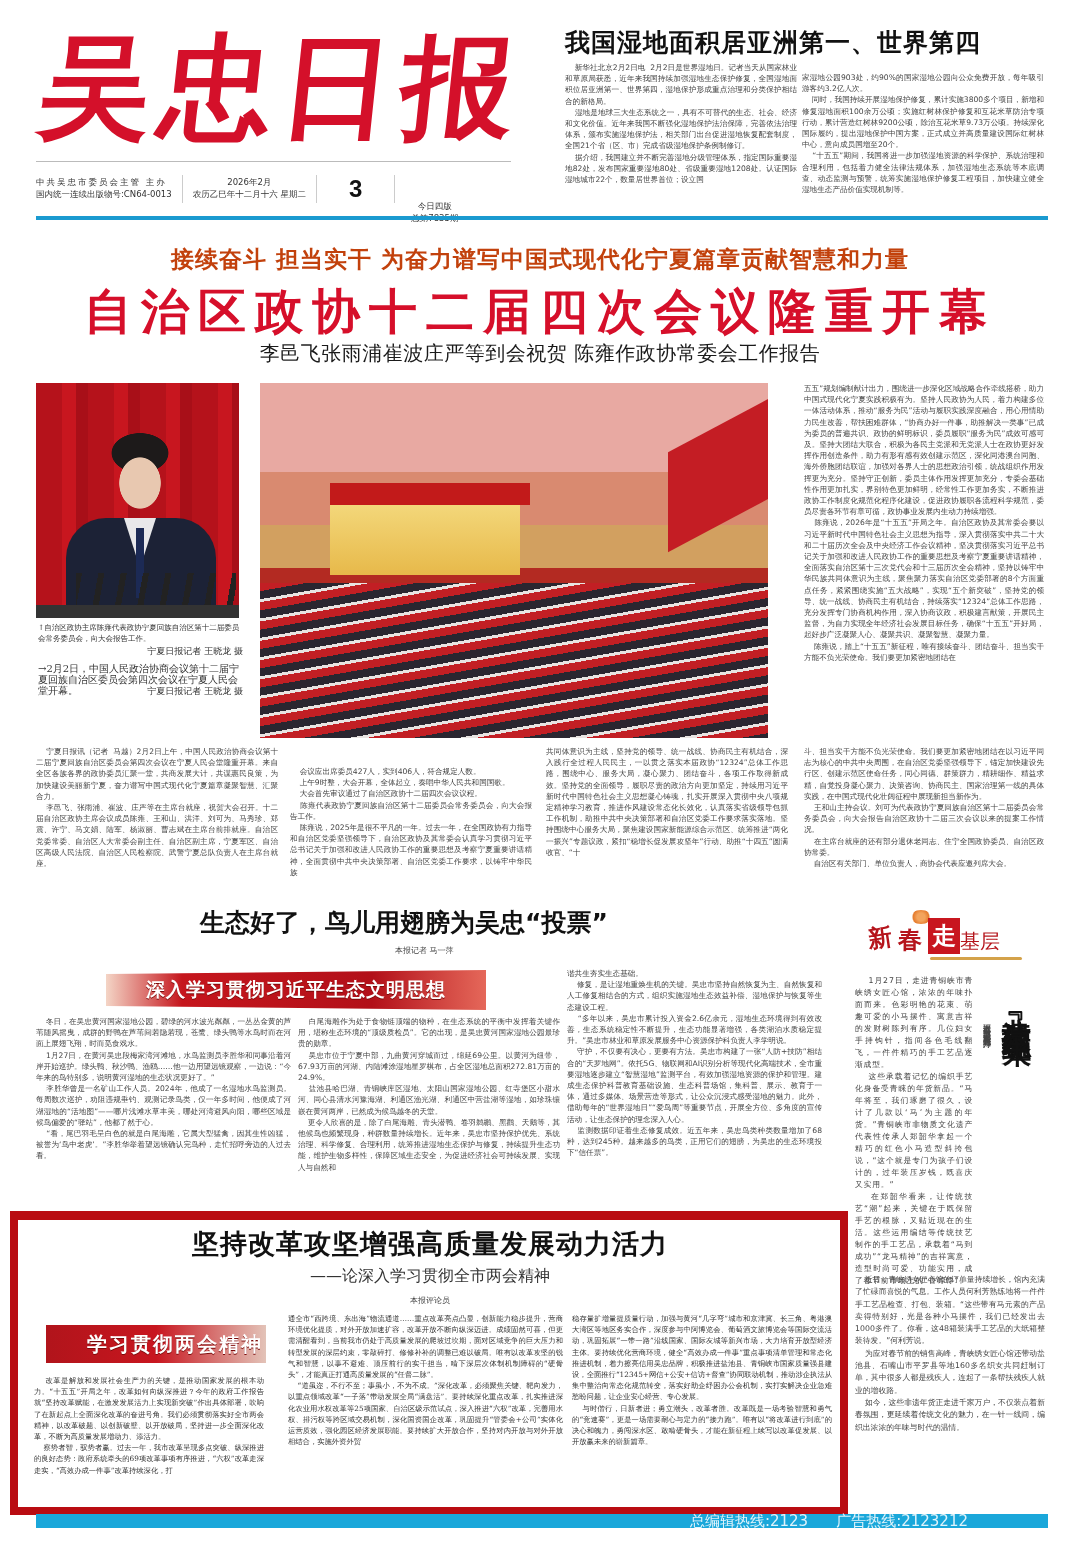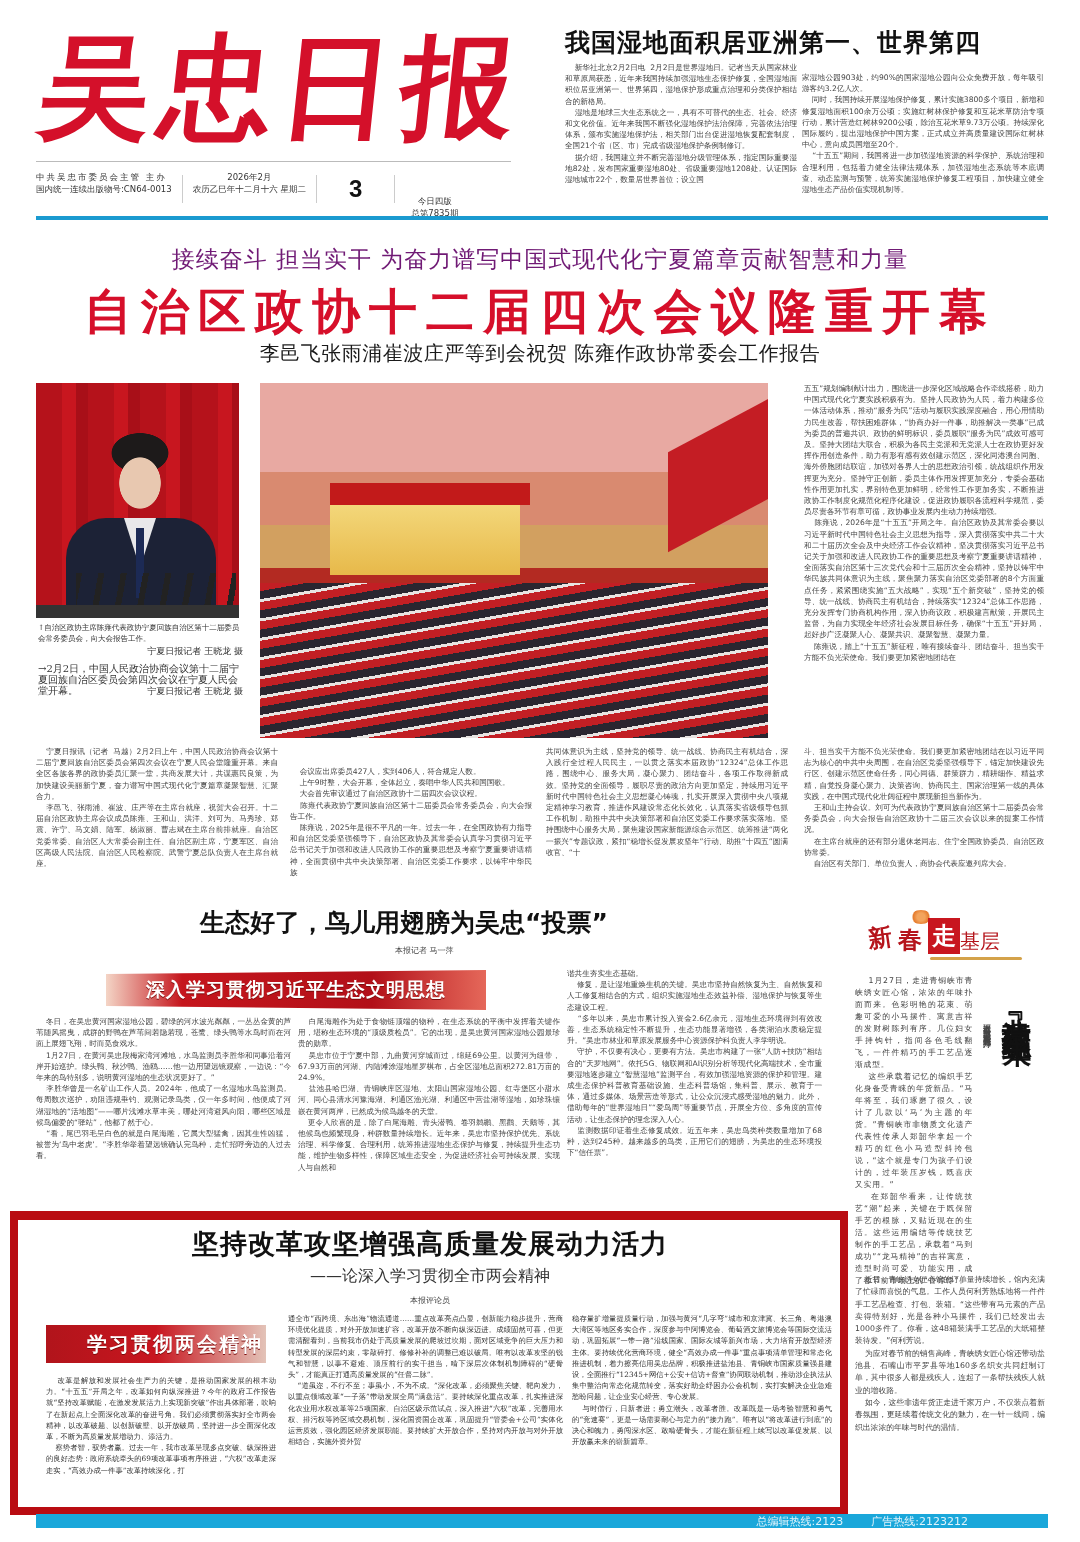--- a/index.html
+++ b/index.html
@@ -7,32 +7,32 @@
   body { position: relative; font-family: "DejaVu Sans", "Liberation Sans", sans-serif; color: #222; }
   .abs { position: absolute; }
   .body-text { font-size: 7.6px; line-height: 11.2px; color: #444; text-align: justify; white-space: pre-wrap; font-family: "DejaVu Sans", sans-serif; }
   .serif-text { font-family: "DejaVu Serif", "Liberation Serif", serif; color: #333; }
 
   
   #masthead-logo { left: 40px; top: 22px; width: 470px; height: 130px; display: flex; align-items: center; justify-content: space-between; }
   #masthead-logo span { font-family: "DejaVu Serif", serif; font-weight: bold; font-size: 112px; color: #d4102a; transform: skewX(-6deg); letter-spacing: -4px; line-height: 1; }
   #masthead-rule { left: 36px; top: 161px; width: 475px; height: 1px; background: #bbb; }
   #masthead-info { left: 36px; top: 172px; width: 475px; height: 34px; display: flex; align-items: center; font-size: 8.5px; color: #333; }
-  #masthead-info .cell { display: flex; flex-direction: column; height: 100%; }
+  #masthead-info .cell { display: flex; flex-direction: column; justify-content: center; height: 100%; }
   #masthead-info .sep { width: 1px; height: 28px; background: #ccc; margin: 0 10px; }
   #masthead-info .page-num { font-size: 24px; font-weight: bold; color: #111; padding: 0 22px; font-family: "Liberation Sans", sans-serif; }
   #top-blue-rule { left: 36px; top: 216px; width: 1012px; height: 4px; background: #1a9ad0; }
 
   
   #wetland-title { left: 565px; top: 26px; font-size: 25px; font-weight: bold; color: #111; letter-spacing: 1px; white-space: nowrap; }
   #wetland-col1 { left: 565px; top: 62px; width: 232px; }
   #wetland-col2 { left: 802px; top: 72px; width: 242px; }
 
   
-  #kicker { left: 0; top: 244px; width: 1080px; text-align: center; font-size: 23px; color: #701a75; font-weight: normal; letter-spacing: 1px; }
+  #kicker { left: 0; top: 244px; width: 1080px; text-align: center; font-size: 23px; color: #c2410c; font-weight: bold; letter-spacing: 1px; }
   #main-headline { left: 0; top: 280px; width: 1080px; text-align: center; font-size: 48px; font-weight: bold; color: #d60f2a; letter-spacing: 9px; font-family: "DejaVu Sans", sans-serif; }
   #sub-headline { left: 0; top: 340px; width: 1080px; text-align: center; font-size: 20px; color: #1a1a1a; letter-spacing: 0.5px; }
 
   
   #photo-speaker { left: 36px; top: 383px; width: 203px; height: 235px; overflow: hidden;
      background:
        radial-gradient(ellipse 34px 42px at 104px 100px, #e8c8b0 0 60%, transparent 62%),
        radial-gradient(ellipse 40px 28px at 104px 70px, #1d1a1a 0 70%, transparent 72%),
        linear-gradient(180deg, transparent 0 140px, transparent 140px),
        repeating-linear-gradient(90deg, #b5121b 0 26px, #c8161f 26px 40px, #a80f18 40px 52px);
@@ -85,25 +85,25 @@
   #xinchun-text-bottom { left: 855px; top: 1274px; width: 190px; font-size: 7.8px; line-height: 12.3px; }
 
   
   #editorial-box { left: 10px; top: 1211px; width: 838px; height: 304px; border: 8px solid #b90c12; border-top-width: 9px; background: #fff; }
   #editorial-title { left: 0; top: 1226px; width: 860px; text-align: center; font-size: 27px; font-weight: bold; color: #111; letter-spacing: 1px; }
   #editorial-subtitle { left: 0; top: 1266px; width: 860px; text-align: center; font-size: 16px; color: #333; }
   #editorial-byline { left: 0; top: 1295px; width: 860px; text-align: center; font-size: 8px; color: #444; }
   #editorial-banner { left: 46px; top: 1325px; width: 220px; height: 38px;
      background: linear-gradient(90deg, #b1141b 0%, #c8161f 50%, #e3c3b8 100%); display: flex; align-items: center; justify-content: center; }
   #editorial-banner span { font-size: 20px; font-weight: bold; color: #fff; letter-spacing: 2px; text-shadow: 0 1px 0 #7a0a0a; margin-left: 38px; }
-  #editorial-col1 { left: 46px; top: 1375px; width: 230px; font-size: 7.3px; line-height: 11.2px; }
+  #editorial-col1 { left: 34px; top: 1375px; width: 230px; font-size: 7.3px; line-height: 11.2px; }
   #editorial-col3 { left: 572px; top: 1313px; width: 260px; font-size: 7.3px; line-height: 11.2px; }
 
   
-  #footer-bar { left: 36px; top: 1514px; width: 1012px; height: 14px; background: #1aa7da; display: flex; align-items: center; justify-content: flex-end; padding-right: 80px; font-size: 11px; color: #dff3fb; }
+  #footer-bar { left: 36px; top: 1514px; width: 1012px; height: 14px; background: #1aa7da; display: flex; align-items: center; justify-content: flex-end; padding-right: 80px; font-size: 15px; color: #dff3fb; }
   #footer-bar span { margin-left: 28px; }
 </style>
 </head>
 <body>
 
 <div id="masthead-logo" class="abs">
   <span>吴</span>
   <span>忠</span>
   <span>日</span>
   <span>报</span>

